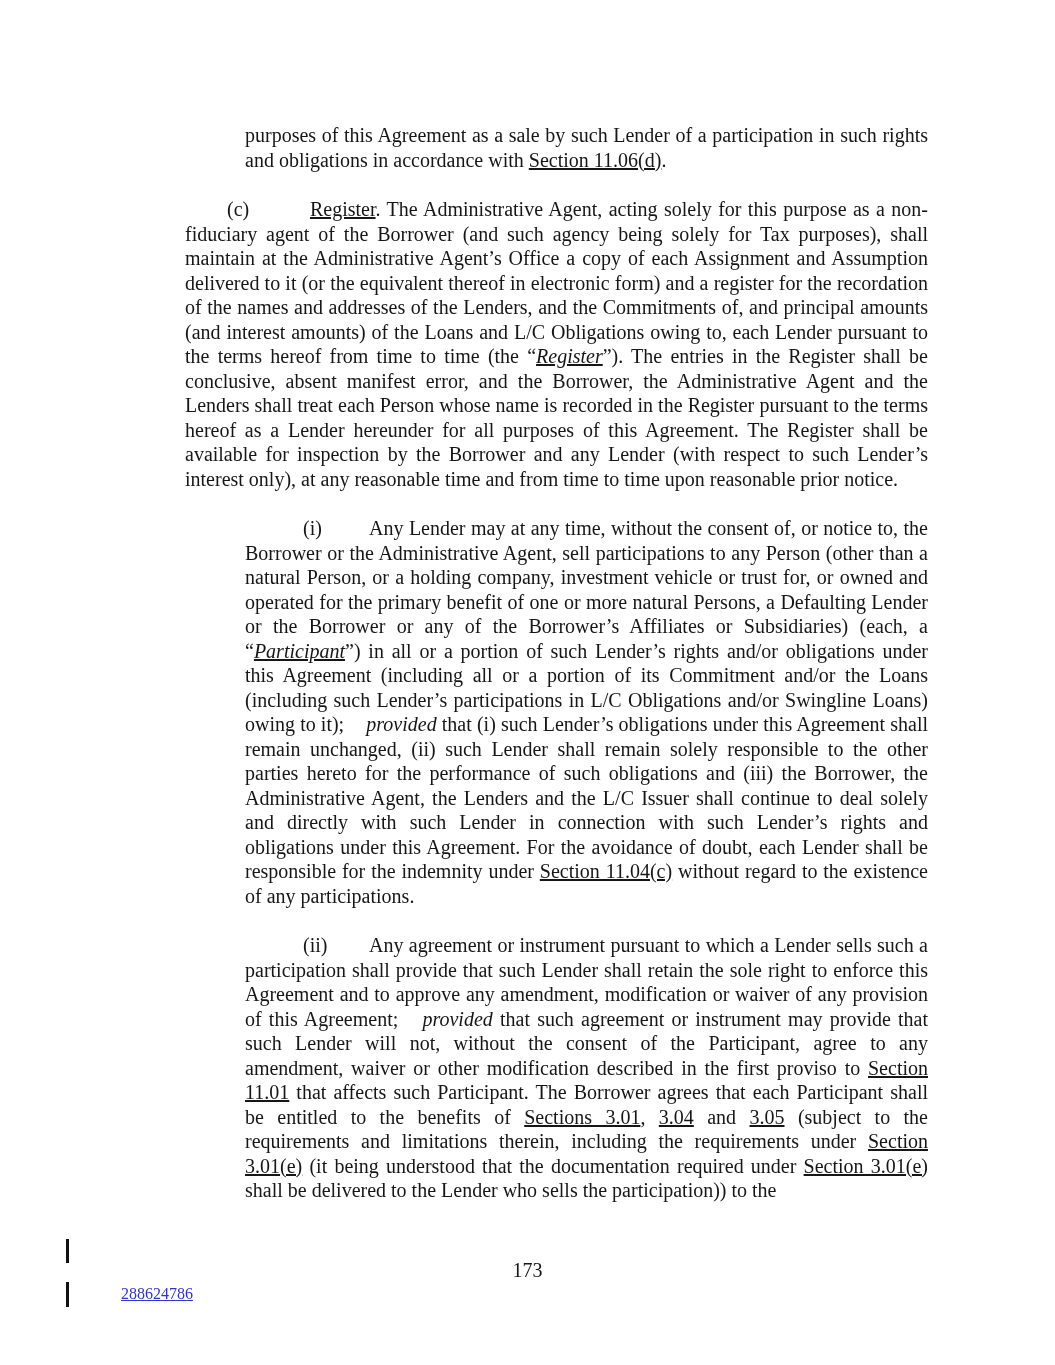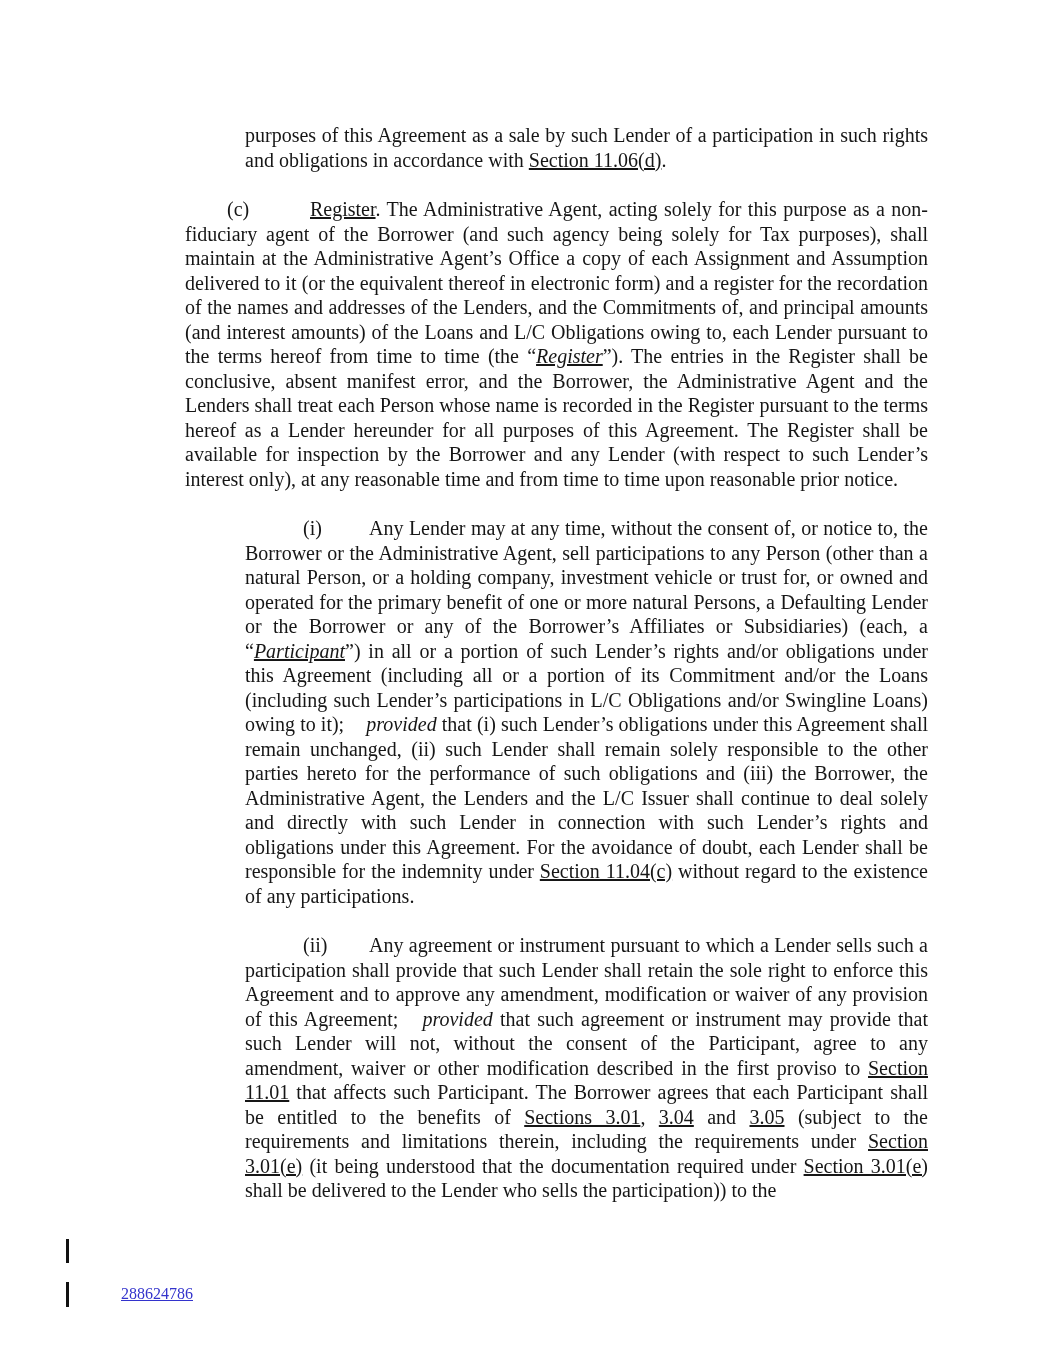--- a/index.html
+++ b/index.html
@@ -67,16 +67,17 @@
   <div class="content">
       <p class="para cont"><span>purposes of this Agreement as a sale by such Lender of a participation in such rights and obligations in accordance with </span><span class="seg-u">Section 11.06(d)</span><span>.</span></p>
       <p class="para body"><span class="label">(c)</span><span class="seg-u">Register</span><span>. The Administrative Agent, acting solely for this purpose as a non-fiduciary agent of the Borrower (and such agency being solely for Tax purposes), shall maintain at the Administrative Agent’s Office a copy of each Assignment and Assumption delivered to it (or the equivalent thereof in electronic form) and a register for the recordation of the names and addresses of the Lenders, and the Commitments of, and principal amounts (and interest amounts) of the Loans and L/C Obligations owing to, each Lender pursuant to the terms hereof from time to time (the “</span><span class="seg-iu">Register</span><span>”). The entries in the Register shall be conclusive, absent manifest error, and the Borrower, the Administrative Agent and the Lenders shall treat each Person whose name is recorded in the Register pursuant to the terms hereof as a Lender hereunder for all purposes of this Agreement. The Register shall be available for inspection by the Borrower and any Lender (with respect to such Lender’s interest only), at any reasonable time and from time to time upon reasonable prior notice.</span></p>
       <p class="para sub"><span class="label">(i)</span><span>Any Lender may at any time, without the consent of, or notice to, the Borrower or the Administrative Agent, sell participations to any Person (other than a natural Person, or a holding company, investment vehicle or trust for, or owned and operated for the primary benefit of one or more natural Persons, a Defaulting Lender or the Borrower or any of the Borrower’s Affiliates or Subsidiaries) (each, a “</span><span class="seg-iu">Participant</span><span>”) in all or a portion of such Lender’s rights and/or obligations under this Agreement (including all or a portion of its Commitment and/or the Loans (including such Lender’s participations in L/C Obligations and/or Swingline Loans) owing to it); </span><span class="seg-i">provided</span><span> that (i) such Lender’s obligations under this Agreement shall remain unchanged, (ii) such Lender shall remain solely responsible to the other parties hereto for the performance of such obligations and (iii) the Borrower, the Administrative Agent, the Lenders and the L/C Issuer shall continue to deal solely and directly with such Lender in connection with such Lender’s rights and obligations under this Agreement. For the avoidance of doubt, each Lender shall be responsible for the indemnity under </span><span class="seg-u">Section 11.04(c)</span><span> without regard to the existence of any participations.</span></p>
       <p class="para sub"><span class="label">(ii)</span><span>Any agreement or instrument pursuant to which a Lender sells such a participation shall provide that such Lender shall retain the sole right to enforce this Agreement and to approve any amendment, modification or waiver of any provision of this Agreement; </span><span class="seg-i">provided</span><span> that such agreement or instrument may provide that such Lender will not, without the consent of the Participant, agree to any amendment, waiver or other modification described in the first proviso to </span><span class="seg-u">Section 11.01</span><span> that affects such Participant. The Borrower agrees that each Participant shall be entitled to the benefits of </span><span class="seg-u">Sections 3.01</span><span>, </span><span class="seg-u">3.04</span><span> and </span><span class="seg-u">3.05</span><span> (subject to the requirements and limitations therein, including the requirements under </span><span class="seg-u">Section 3.01(e)</span><span> (it being understood that the documentation required under </span><span class="seg-u">Section 3.01(e)</span><span> shall be delivered to the Lender who sells the participation)) to the</span></p>
     </div>
 
   <div class="change-bar cb1"></div>
   <div class="change-bar cb2"></div>
 
+  <div class="page-number">173</div>
 
   <a class="doc-number">288624786</a>
 
 </div>
 
 </body></html>

